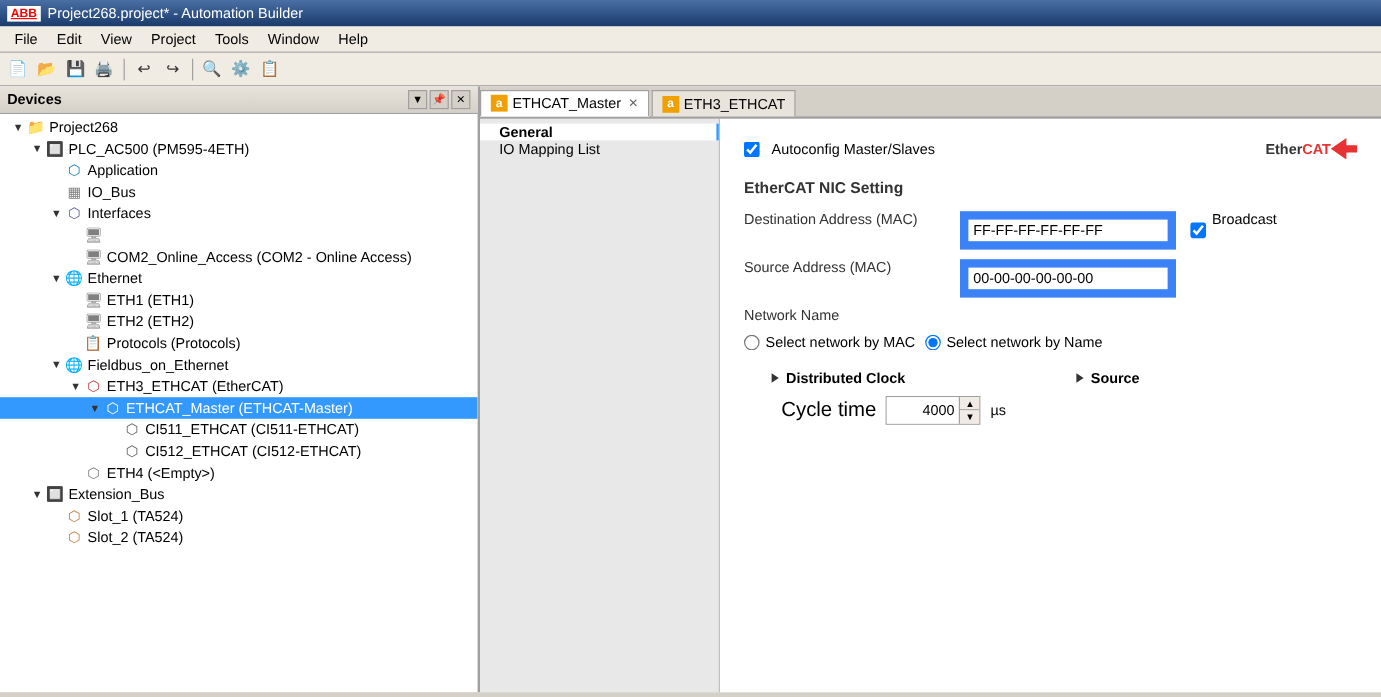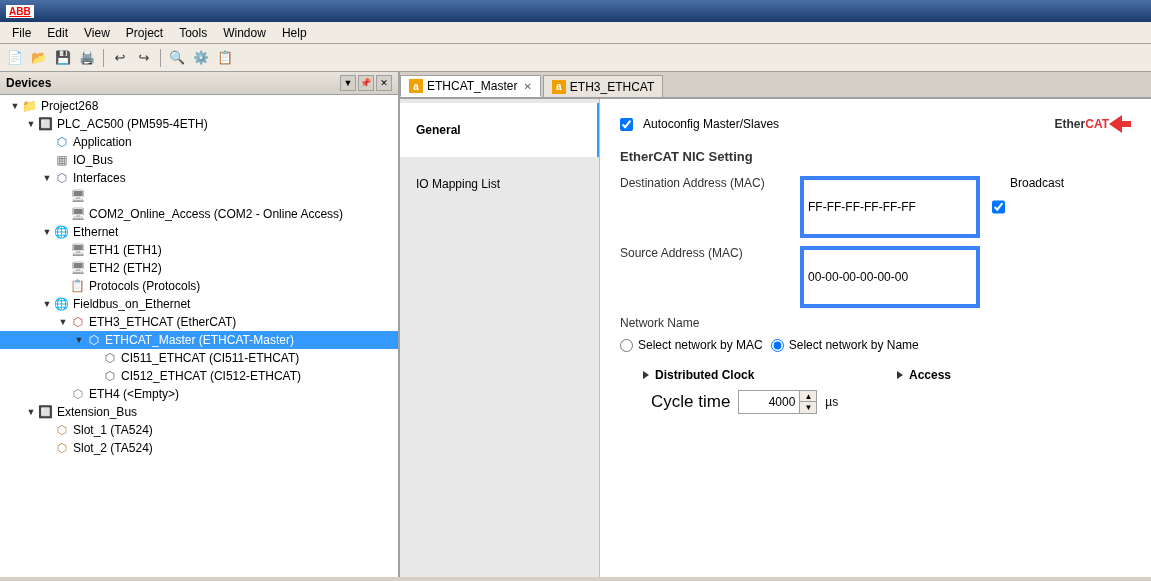--- a/index.html
+++ b/index.html
@@ -205,21 +205,21 @@
     }
 
     
     .left-nav {
       width: 200px;
       background: #e8e8e8;
       border-right: 1px solid #c0c0c0;
       padding: 4px 0;
     }
     .nav-item {
-      padding: 20px 16px;
+      padding: 0 16px;
       cursor: pointer;
       font-size: 12px;
     }
     .nav-item.active {
       background: white;
       font-weight: bold;
       border-right: 2px solid #3399ff;
     }
 
     
@@ -266,22 +266,22 @@
     .form-row {
       display: flex;
       margin-bottom: 8px;
     }
     .form-label {
       width: 180px;
       font-size: 12px;
       color: #333;
     }
     .form-input {
-      border: 4px solid #3b82f6;
-      padding: 20px 4px;
+      border: 7px solid #3b82f6;
+      padding: 2px 4px;
       font-size: 12px;
       width: 180px;
       background: white;
     }
     .form-checkbox {
       margin-right: 5px;
     }
 
     .radio-row {
       display: flex;
@@ -379,20 +379,21 @@
     
     ::-webkit-scrollbar { width: 12px; }
     ::-webkit-scrollbar-track { background: #f0ece4; }
     ::-webkit-scrollbar-thumb { background: #a0a0a0; border: 1px solid #808080; }
   </style>
 </head>
 <body>
 
 <div class="title-bar">
   <span class="abb-logo">ABB</span>
+  <span>Project268.project* - Automation Builder</span>
 </div>
 
 <div class="menu-bar">
   <span class="menu-item">File</span>
   <span class="menu-item">Edit</span>
   <span class="menu-item">View</span>
   <span class="menu-item">Project</span>
   <span class="menu-item">Tools</span>
   <span class="menu-item">Window</span>
   <span class="menu-item">Help</span>
@@ -652,21 +653,21 @@
                   <button class="cycle-spin-btn">▼</button>
                 </div>
               </div>
               <span class="cycle-unit">µs</span>
             </div>
           </div>
 
           <div class="section-block">
             <div class="section-block-header">
               <span class="triangle-right"></span>
-              <span>Access</span>
+              <span>Source</span>
             </div>
           </div>
 
         </div>
 
       </div>
     </div>
   </div>
 
 </div>

